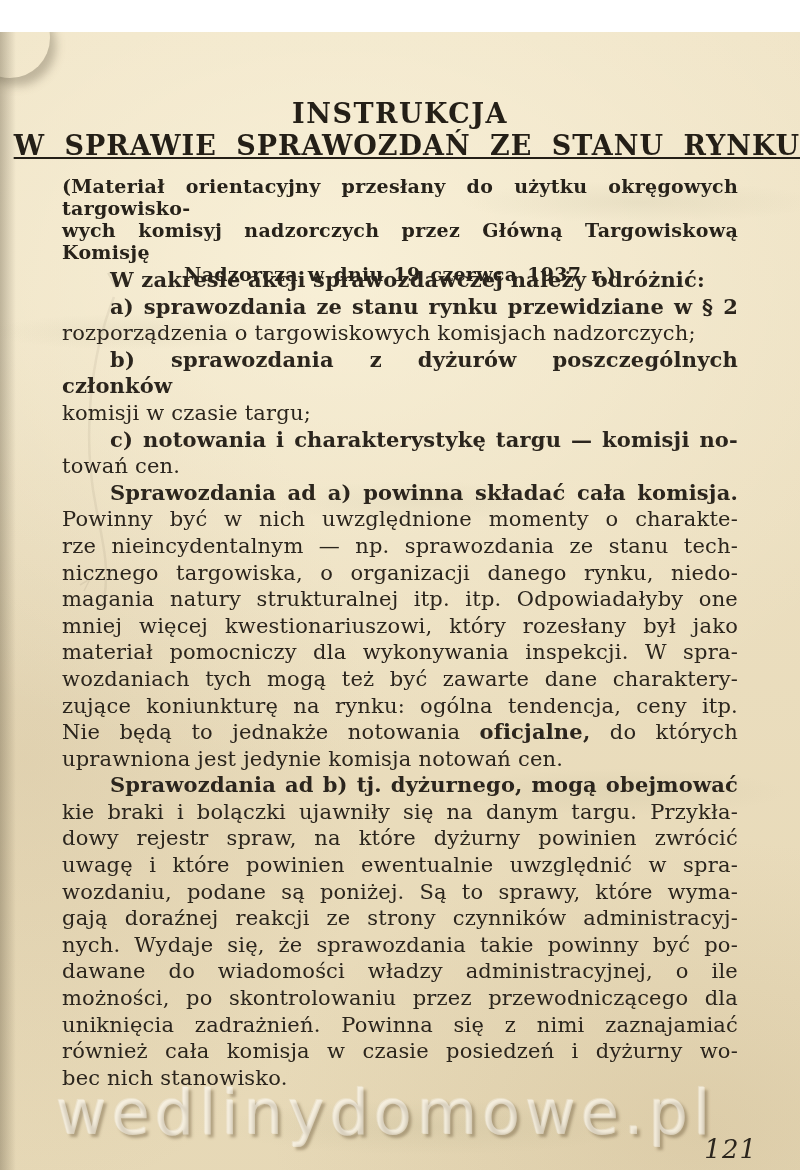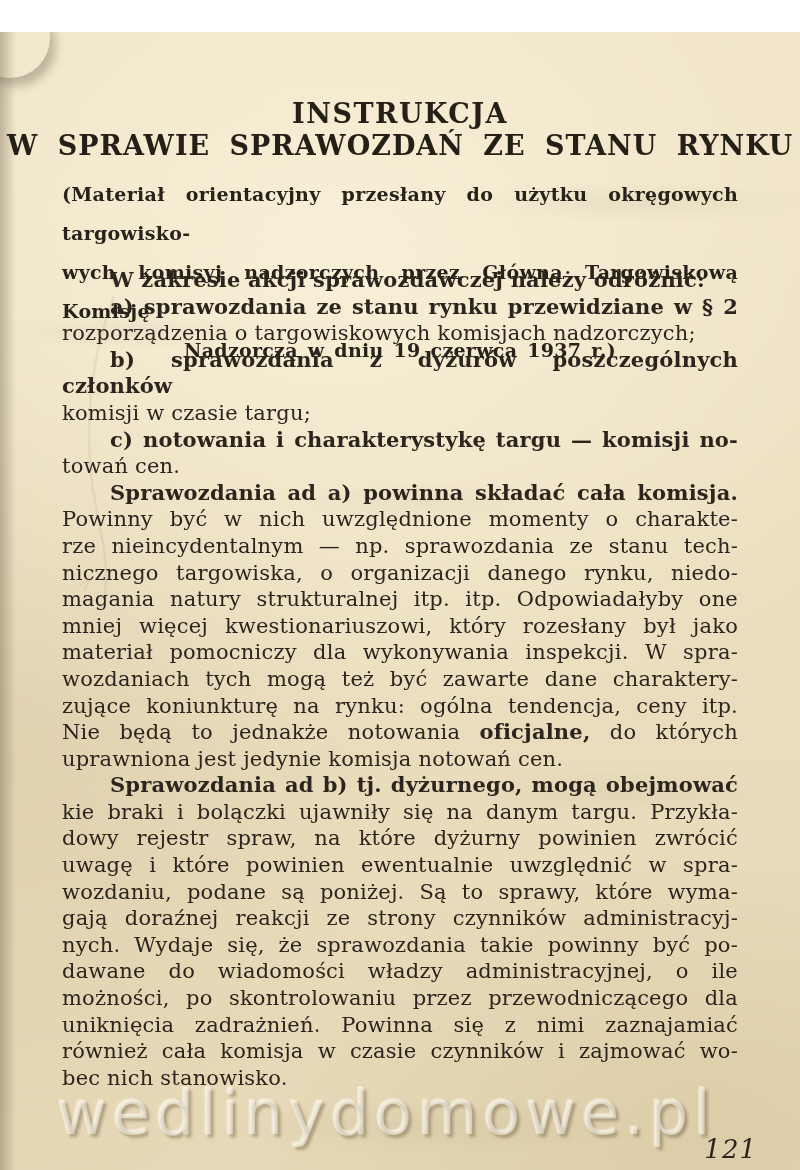--- a/index.html
+++ b/index.html
@@ -34,27 +34,28 @@
   }
   .pencil{position:absolute;left:70px;top:235px;opacity:0.55;}
   .title1{
     position:absolute;top:66px;left:0;right:0;
     text-align:center;
     font-size:27px;font-weight:bold;letter-spacing:1.5px;
     color:#241f17;
   }
   .title2{
     position:absolute;top:98px;left:7px;right:0;
-    text-align:left;
+    text-align:right;
     font-size:27px;font-weight:bold;letter-spacing:1px;word-spacing:9px;
     color:#241f17;
+    text-decoration:underline;
   }
   .subtitle{
     position:absolute;top:143px;left:62px;width:676px;
-    font-size:19px;font-weight:bold;line-height:39px;letter-spacing:0.3px;
+    font-size:19px;font-weight:bold;line-height:22px;letter-spacing:0.3px;
     color:#27221a;
   }
   .sub-line.j{text-align:justify;text-align-last:justify;}
   .sub-line.c{text-align:center;word-spacing:3px;}
   .body{
     position:absolute;top:235px;left:62px;width:676px;
     font-size:21px;line-height:26.6px;letter-spacing:0.2px;
   }
   .para .line{text-align:left;}
   .para .line.j{text-align:justify;text-align-last:justify;}
@@ -128,20 +129,20 @@
         <div class="line j first">Sprawozdania ad b) tj. dyżurnego, mogą obejmować</div>
         <div class="line j">kie braki i bolączki ujawniły się na danym targu. Przykła-</div>
         <div class="line j">dowy rejestr spraw, na które dyżurny powinien zwrócić</div>
         <div class="line j">uwagę i które powinien ewentualnie uwzględnić w spra-</div>
         <div class="line j">wozdaniu, podane są poniżej. Są to sprawy, które wyma-</div>
         <div class="line j">gają doraźnej reakcji ze strony czynników administracyj-</div>
         <div class="line j">nych. Wydaje się, że sprawozdania takie powinny być po-</div>
         <div class="line j">dawane do wiadomości władzy administracyjnej, o ile</div>
         <div class="line j">możności, po skontrolowaniu przez przewodniczącego dla</div>
         <div class="line j">uniknięcia zadrażnień. Powinna się z nimi zaznajamiać</div>
-        <div class="line j">również cała komisja w czasie czynników i zajmować wo-</div>
+        <div class="line j">również cała komisja w czasie posiedzeń i dyżurny wo-</div>
         <div class="line">bec nich stanowisko.</div>
       </div>
     </main>
 
   <div class="watermark">wedlinydomowe.pl</div>
   <div class="pagenum">121</div>
 </div>
 
 </body></html>

